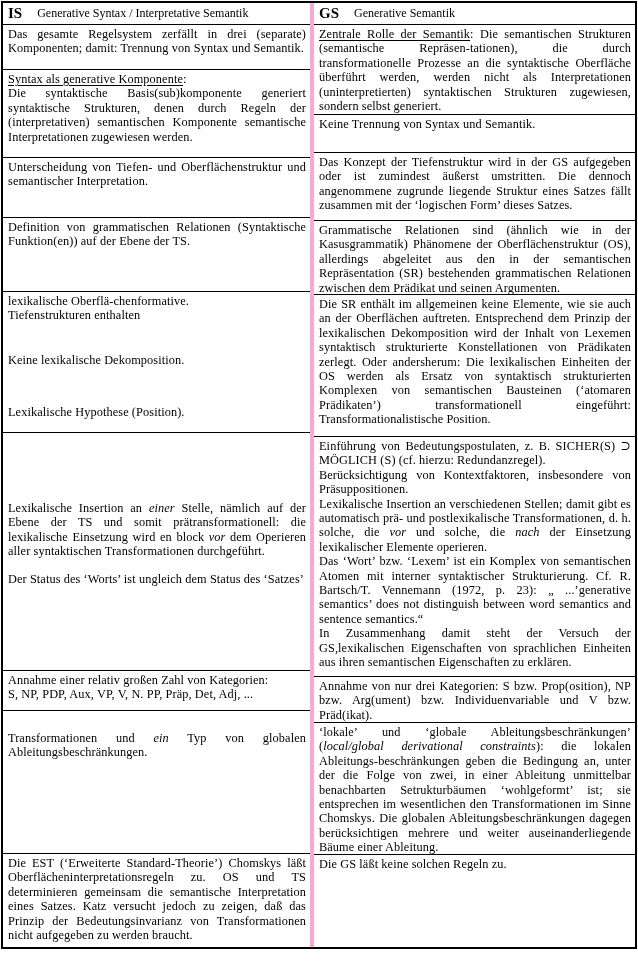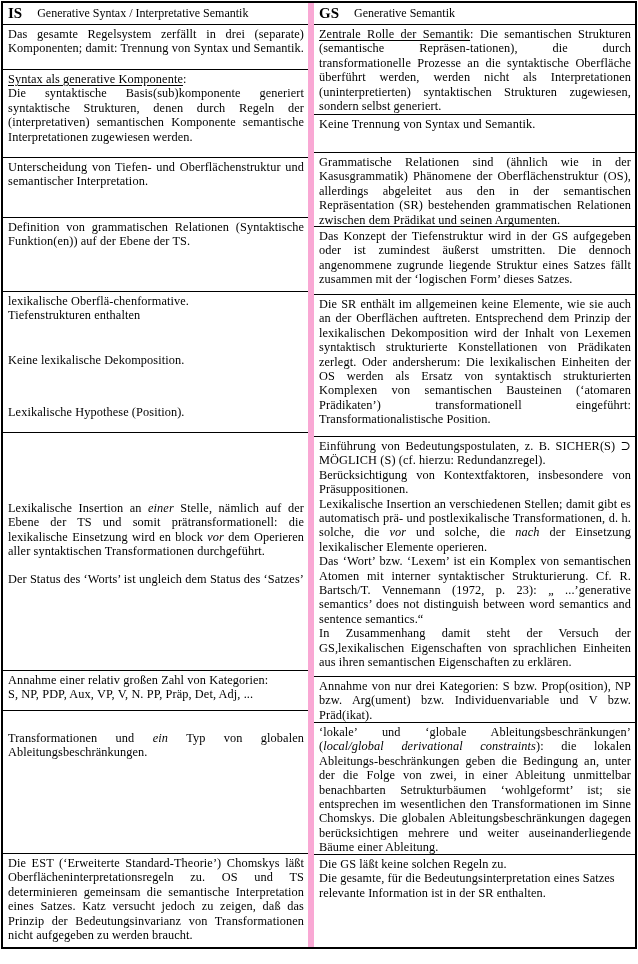--- a/index.html
+++ b/index.html
@@ -13,21 +13,21 @@
   .ctable {
     position: absolute; left: 1px; top: 1px;
     width: 636px; height: 948px;
     border: 2px solid #000;
     box-sizing: border-box;
     display: flex;
     overflow: hidden;
     background: #fff;
   }
   .col { display: flex; flex-direction: column; box-sizing: border-box; height: 100%; }
-  .col-left  { width: 311px; flex: 0 0 311px; border-right: 6px solid #f9a8d4; }
+  .col-left  { width: 311px; flex: 0 0 311px; border-right: 4px solid #f9a8d4; }
   .col-right { flex: 1 1 auto; }
   .cell {
     box-sizing: border-box;
     border-bottom: 1.5px solid #000;
     padding: 2px 4px 0 5px;
     overflow: hidden;
     flex: 0 0 auto;
   }
   .cell.last { border-bottom: none; flex: 1 1 auto; }
   .cell p {
@@ -95,41 +95,40 @@
         <div class="cell header-cell" style="height: 22px; flex: 0 0 22px;">
           <span class="tag">GS</span>
           <span class="title">Generative Semantik</span>
         </div>
         <div class="cell" style="height: 90px; flex: 0 0 90px;">
           <p><span class="un">Zentrale Rolle der Semantik</span><span>: Die semantischen Strukturen (semantische Repräsen-tationen), die durch transformationelle Prozesse an die syntaktische Oberfläche überführt werden, werden nicht als Interpretationen (uninterpretierten) syntaktischen Strukturen zugewiesen, sondern selbst generiert.</span></p>
         </div>
         <div class="cell" style="height: 38px; flex: 0 0 38px;">
           <p class="ta-left"><span>Keine Trennung von Syntax und Semantik.</span></p>
         </div>
+        <div class="cell" style="height: 68px; flex: 0 0 68px;">
+          <p><span>Das Konzept der Tiefenstruktur wird in der GS aufgegeben oder ist zumindest äußerst umstritten. Die dennoch angenommene zugrunde liegende Struktur eines Satzes fällt zusammen mit der ‘logischen Form’ dieses Satzes.</span></p>
+        </div>
         <div class="cell" style="height: 74px; flex: 0 0 74px;">
           <p><span>Grammatische Relationen sind (ähnlich wie in der Kasusgrammatik) Phänomene der Oberflächenstruktur (OS), allerdings abgeleitet aus den in der semantischen Repräsentation (SR) bestehenden grammatischen Relationen zwischen dem Prädikat und seinen Argumenten.</span></p>
-        </div>
-        <div class="cell" style="height: 68px; flex: 0 0 68px;">
-          <p><span>Das Konzept der Tiefenstruktur wird in der GS aufgegeben oder ist zumindest äußerst umstritten. Die dennoch angenommene zugrunde liegende Struktur eines Satzes fällt zusammen mit der ‘logischen Form’ dieses Satzes.</span></p>
         </div>
         <div class="cell" style="height: 142px; flex: 0 0 142px;">
           <p><span>Die SR enthält im allgemeinen keine Elemente, wie sie auch an der Oberflächen auftreten. Entsprechend dem Prinzip der lexikalischen Dekomposition wird der Inhalt von Lexemen syntaktisch strukturierte Konstellationen von Prädikaten zerlegt. Oder andersherum: Die lexikalischen Einheiten der OS werden als Ersatz von syntaktisch strukturierten Komplexen von semantischen Bausteinen (‘atomaren Prädikaten’) transformationell eingeführt: Transformationalistische Position.</span></p>
         </div>
         <div class="cell" style="height: 240px; flex: 0 0 240px;">
           <p><span>Einführung von Bedeutungspostulaten, z. B. SICHER(S) ⊃ MÖGLICH (S) (cf. hierzu: Redundanzregel).</span></p>
           <p><span>Berücksichtigung von Kontextfaktoren, insbesondere von Präsuppositionen.</span></p>
           <p><span>Lexikalische Insertion an verschiedenen Stellen; damit gibt es automatisch prä- und postlexikalische Transformationen, d. h. solche, die </span><span class="it">vor</span><span> und solche, die </span><span class="it">nach</span><span> der Einsetzung lexikalischer Elemente operieren.</span></p>
           <p><span>Das ‘Wort’ bzw. ‘Lexem’ ist ein Komplex von semantischen Atomen mit interner syntaktischer Strukturierung. Cf. R. Bartsch/T. Vennemann (1972, p. 23): „ ...’generative semantics’ does not distinguish between word semantics and sentence semantics.“</span></p>
           <p><span>In Zusammenhang damit steht der Versuch der GS,lexikalischen Eigenschaften von sprachlichen Einheiten aus ihren semantischen Eigenschaften zu erklären.</span></p>
         </div>
         <div class="cell" style="height: 46px; flex: 0 0 46px;">
           <p><span>Annahme von nur drei Kategorien: S bzw. Prop(osition), NP bzw. Arg(ument) bzw. Individuenvariable und V bzw. Präd(ikat).</span></p>
         </div>
         <div class="cell" style="height: 132px; flex: 0 0 132px;">
           <p><span>‘lokale’ und ‘globale Ableitungsbeschränkungen’ (</span><span class="it">local/global derivational constraints</span><span>): die lokalen Ableitungs-beschränkungen geben die Bedingung an, unter der die Folge von zwei, in einer Ableitung unmittelbar benachbarten Setrukturbäumen ‘wohlgeformt’ ist; sie entsprechen im wesentlichen den Transformationen im Sinne Chomskys. Die globalen Ableitungsbeschränkungen dagegen berücksichtigen mehrere und weiter auseinanderliegende Bäume einer Ableitung.</span></p>
         </div>
         <div class="cell last">
           <p class="ta-left"><span>Die GS läßt keine solchen Regeln zu.</span></p>
-          <p class="ta-left"><span>Die gesamte, für die Bedeutungsinterpretation eines Satzes relevante Information ist in der SR enthalten.</span></p>
         </div>
       </div>
   </div>
 </div>
 
 </body></html>

